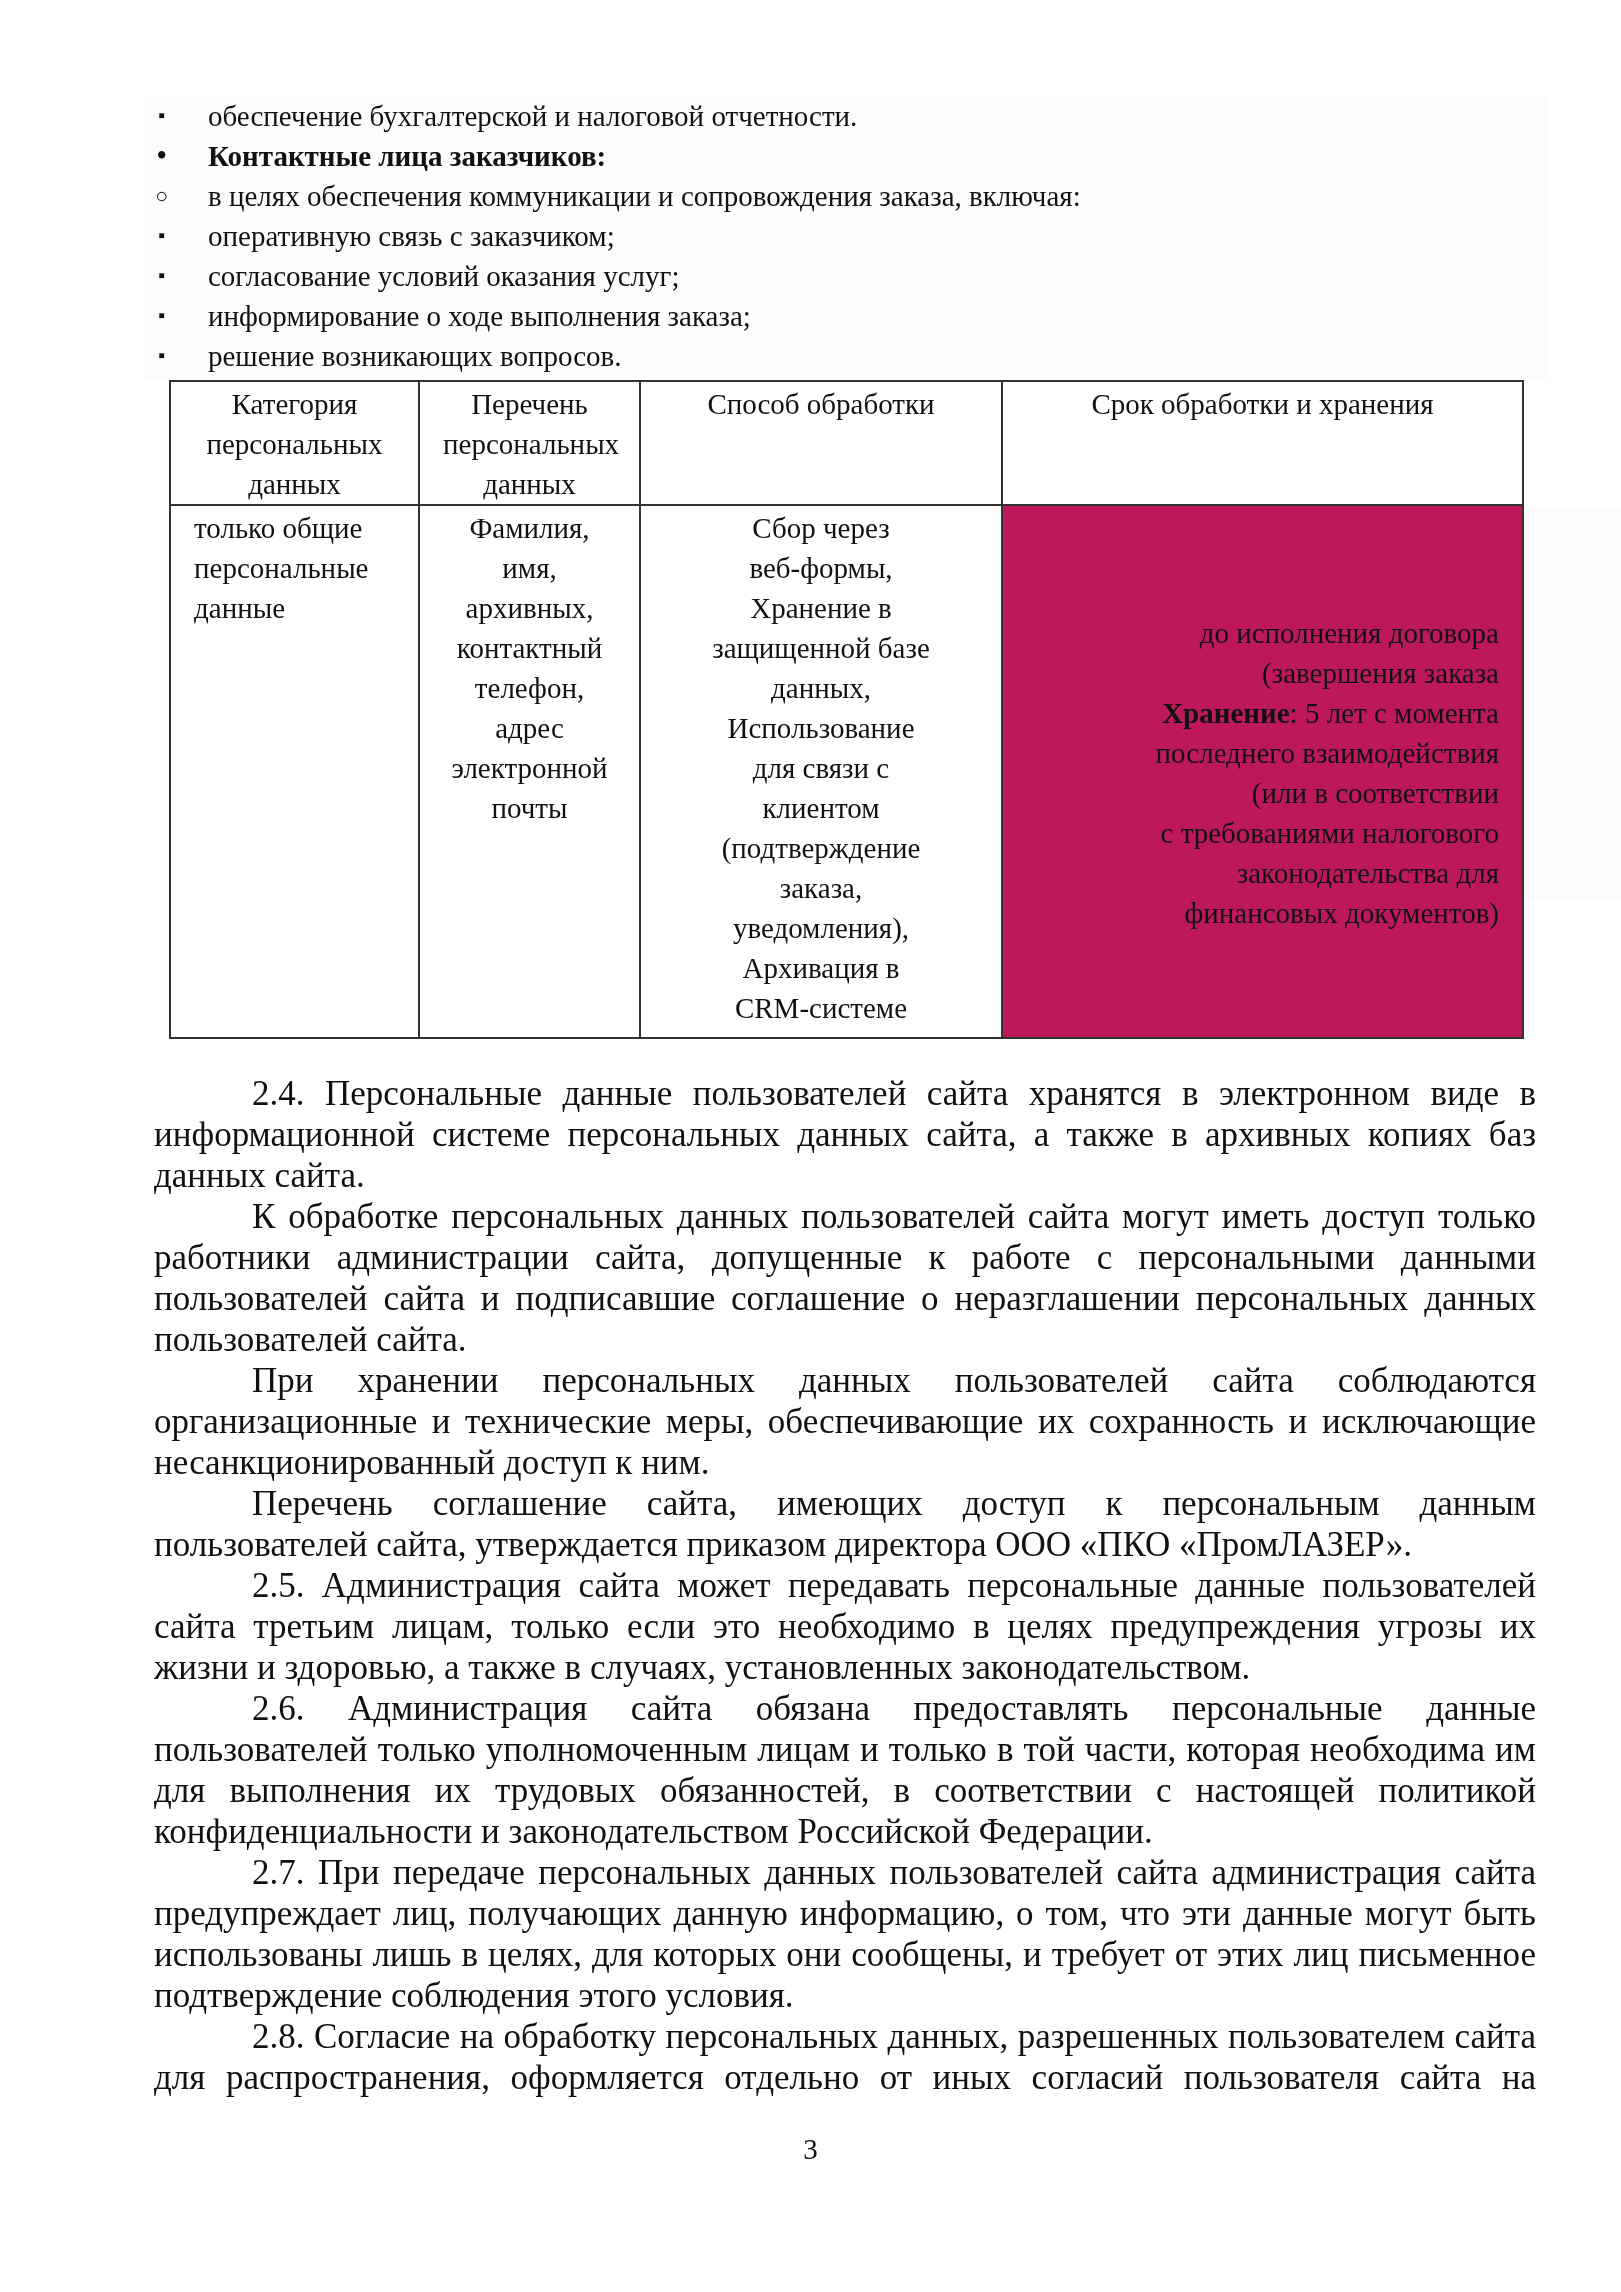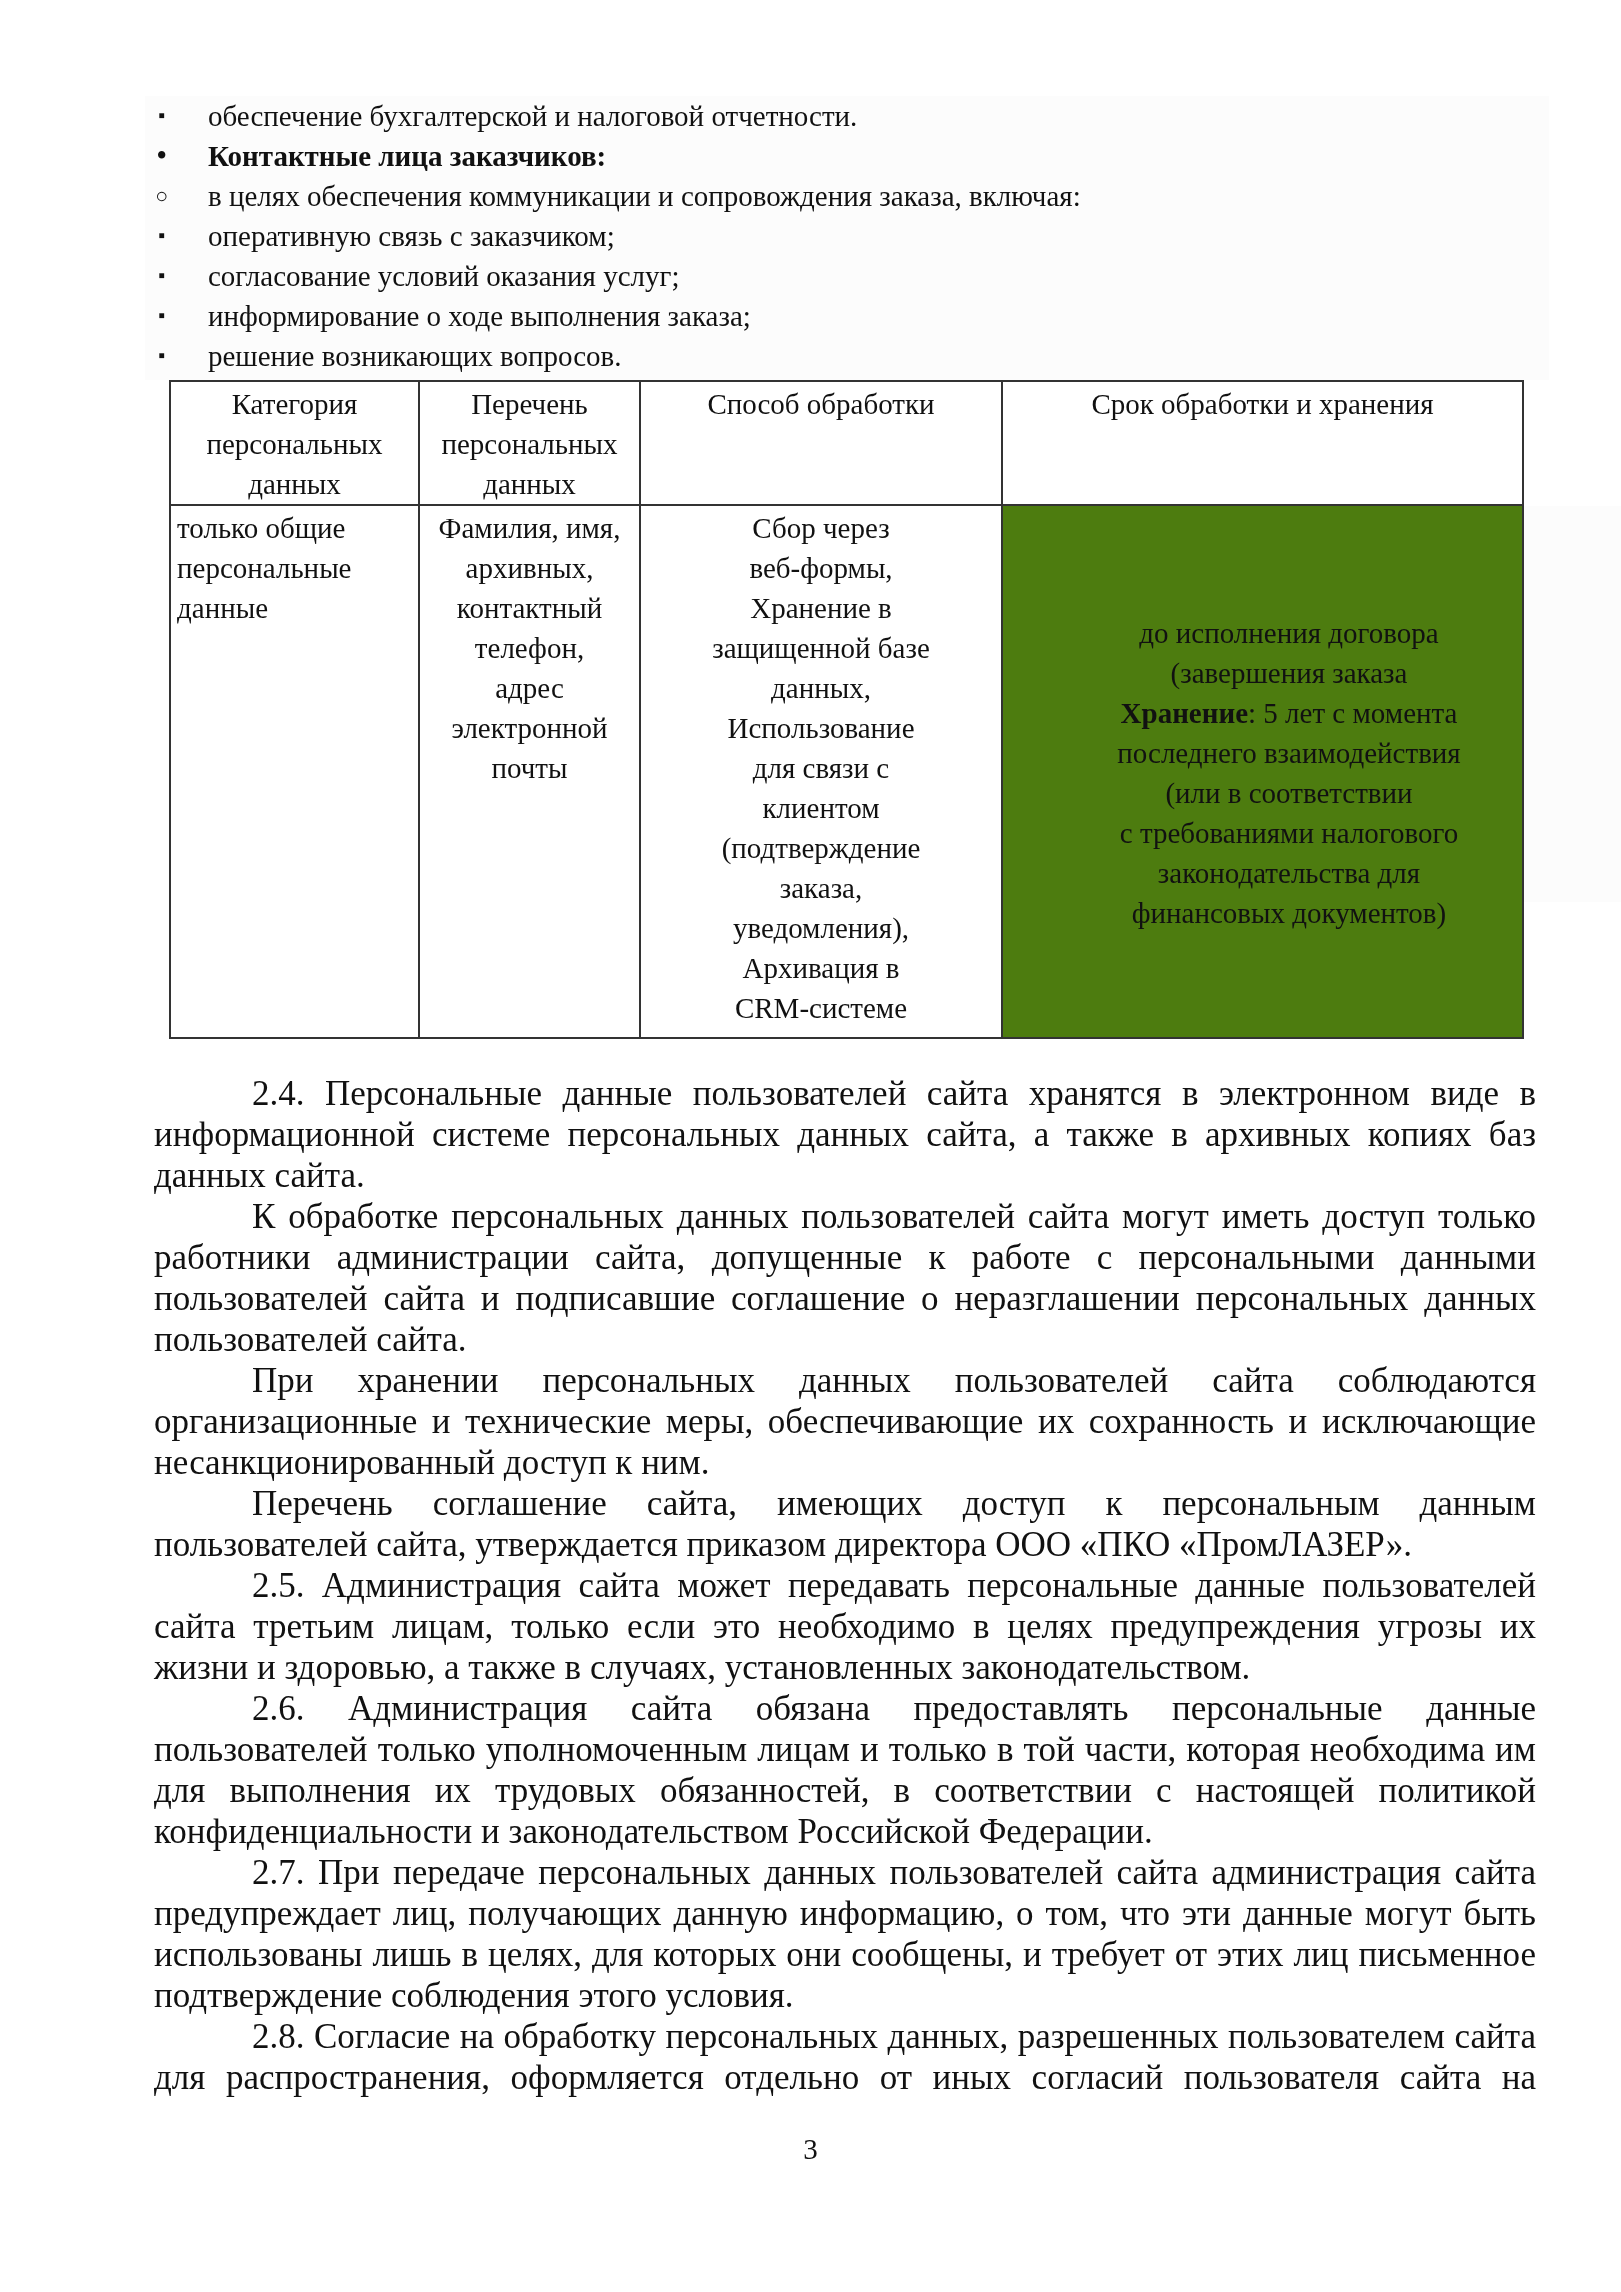--- a/index.html
+++ b/index.html
@@ -65,43 +65,43 @@
       top: 380px;
       width: 1353px;
       border-collapse: collapse;
       font-size: 29px;
       line-height: 40px;
       table-layout: fixed;
     }
     .pd-table th, .pd-table td {
       border: 2.5px solid #333333;
       vertical-align: top;
-      padding: 0 6px;
+      padding: 0 23px;
       font-weight: normal;
     }
     .pd-table th {
       text-align: center;
       height: 120px;
       padding-top: 2px;
     }
     .pd-table td {
       height: 529px;
       padding-top: 2px;
     }
     .col1 { width: 249px; }
     .col2 { width: 221px; }
     .col3 { width: 362px; }
     .col4 { width: 521px; }
     .td-left { text-align: left; }
     .td-center { text-align: center; }
     .td-term {
-      text-align: center;
+      text-align: right;
       vertical-align: middle !important;
       padding-left: 59px !important;
-      background: #4d7c0f;
+      background: #be185d;
     }
     .cell-line { display: block; }
     .term-bold { font-weight: bold; }
     .band-right {
       position: absolute;
       left: 1524px;
       top: 506px;
       width: 97px;
       height: 396px;
       background: #fcfcfc;

